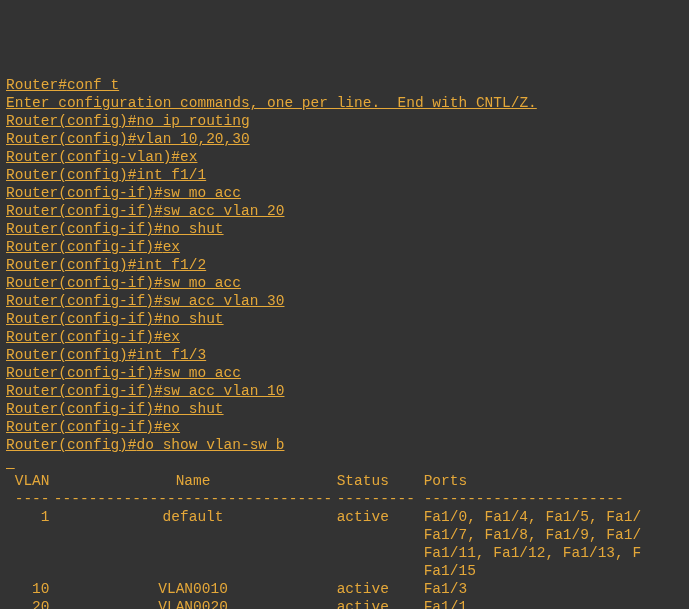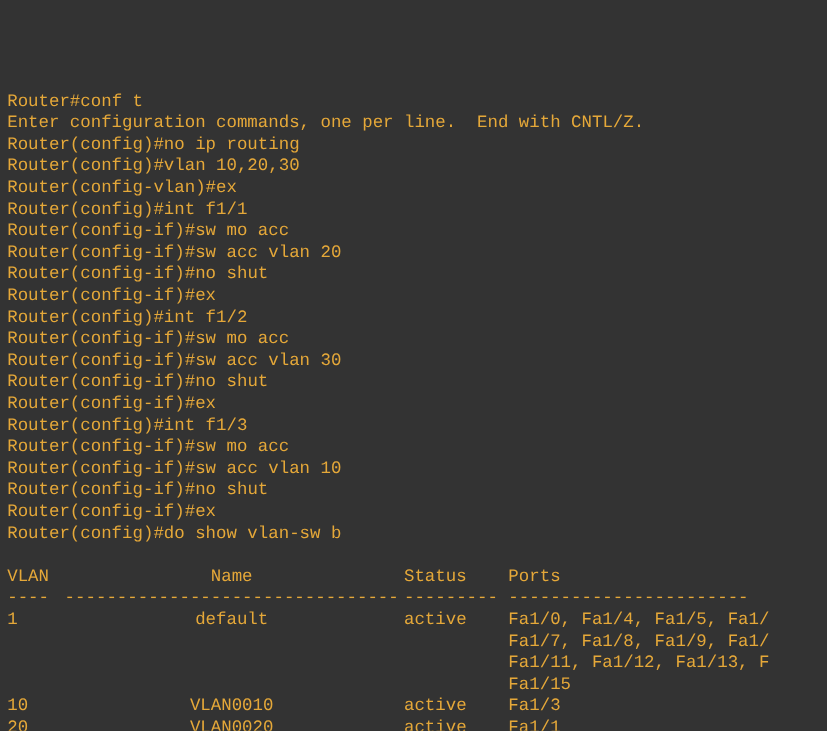--- a/index.html
+++ b/index.html
@@ -17,25 +17,26 @@
     color: #e5a839;
     padding: 4px 6px;
     box-sizing: border-box;
     white-space: pre;
   }
   .terminal {
     white-space: pre;
   }
   .line {
     display: block;
+    text-decoration: underline;
   }
   .cmd {
     
   }
-  .cell-vlan  { display:inline-block; width: 5ch; }
+  .cell-vlan  { display:inline-block; width: 5ch; text-align: right; }
   .cell-name  { display:inline-block; width: 33ch; text-align: center; }
   .cell-status{ display:inline-block; width: 10ch; }
   .cell-ports { display:inline-block; }
 </style>
 </head>
 <body>
 
 
 
 <div class="terminal" id="terminal"><span class="line"><span>Router#</span><span class="cmd">conf t</span></span><span class="line"><span>Enter configuration commands, one per line.  End with CNTL/Z.</span></span><span class="line"><span>Router(config)#</span><span class="cmd">no ip routing</span></span><span class="line"><span>Router(config)#</span><span class="cmd">vlan 10,20,30</span></span><span class="line"><span>Router(config-vlan)#</span><span class="cmd">ex</span></span><span class="line"><span>Router(config)#</span><span class="cmd">int f1/1</span></span><span class="line"><span>Router(config-if)#</span><span class="cmd">sw mo acc</span></span><span class="line"><span>Router(config-if)#</span><span class="cmd">sw acc vlan 20</span></span><span class="line"><span>Router(config-if)#</span><span class="cmd">no shut</span></span><span class="line"><span>Router(config-if)#</span><span class="cmd">ex</span></span><span class="line"><span>Router(config)#</span><span class="cmd">int f1/2</span></span><span class="line"><span>Router(config-if)#</span><span class="cmd">sw mo acc</span></span><span class="line"><span>Router(config-if)#</span><span class="cmd">sw acc vlan 30</span></span><span class="line"><span>Router(config-if)#</span><span class="cmd">no shut</span></span><span class="line"><span>Router(config-if)#</span><span class="cmd">ex</span></span><span class="line"><span>Router(config)#</span><span class="cmd">int f1/3</span></span><span class="line"><span>Router(config-if)#</span><span class="cmd">sw mo acc</span></span><span class="line"><span>Router(config-if)#</span><span class="cmd">sw acc vlan 10</span></span><span class="line"><span>Router(config-if)#</span><span class="cmd">no shut</span></span><span class="line"><span>Router(config-if)#</span><span class="cmd">ex</span></span><span class="line"><span>Router(config)#</span><span class="cmd">do show vlan-sw b</span></span><span class="line">&nbsp;</span><span class="line"><span class="cell-vlan">VLAN</span><span class="cell-name">Name</span><span class="cell-status">Status</span><span class="cell-ports">Ports</span></span><span class="line"><span class="cell-vlan">----</span><span class="cell-name">--------------------------------</span><span class="cell-status">---------</span><span class="cell-ports">-----------------------</span></span><span class="line"><span class="cell-vlan">1</span><span class="cell-name">default</span><span class="cell-status">active</span><span class="cell-ports">Fa1/0, Fa1/4, Fa1/5, Fa1/</span></span><span class="line"><span class="cell-vlan"></span><span class="cell-name"></span><span class="cell-status"></span><span class="cell-ports">Fa1/7, Fa1/8, Fa1/9, Fa1/</span></span><span class="line"><span class="cell-vlan"></span><span class="cell-name"></span><span class="cell-status"></span><span class="cell-ports">Fa1/11, Fa1/12, Fa1/13, F</span></span><span class="line"><span class="cell-vlan"></span><span class="cell-name"></span><span class="cell-status"></span><span class="cell-ports">Fa1/15</span></span><span class="line"><span class="cell-vlan">10</span><span class="cell-name">VLAN0010</span><span class="cell-status">active</span><span class="cell-ports">Fa1/3</span></span><span class="line"><span class="cell-vlan">20</span><span class="cell-name">VLAN0020</span><span class="cell-status">active</span><span class="cell-ports">Fa1/1</span></span></div>

